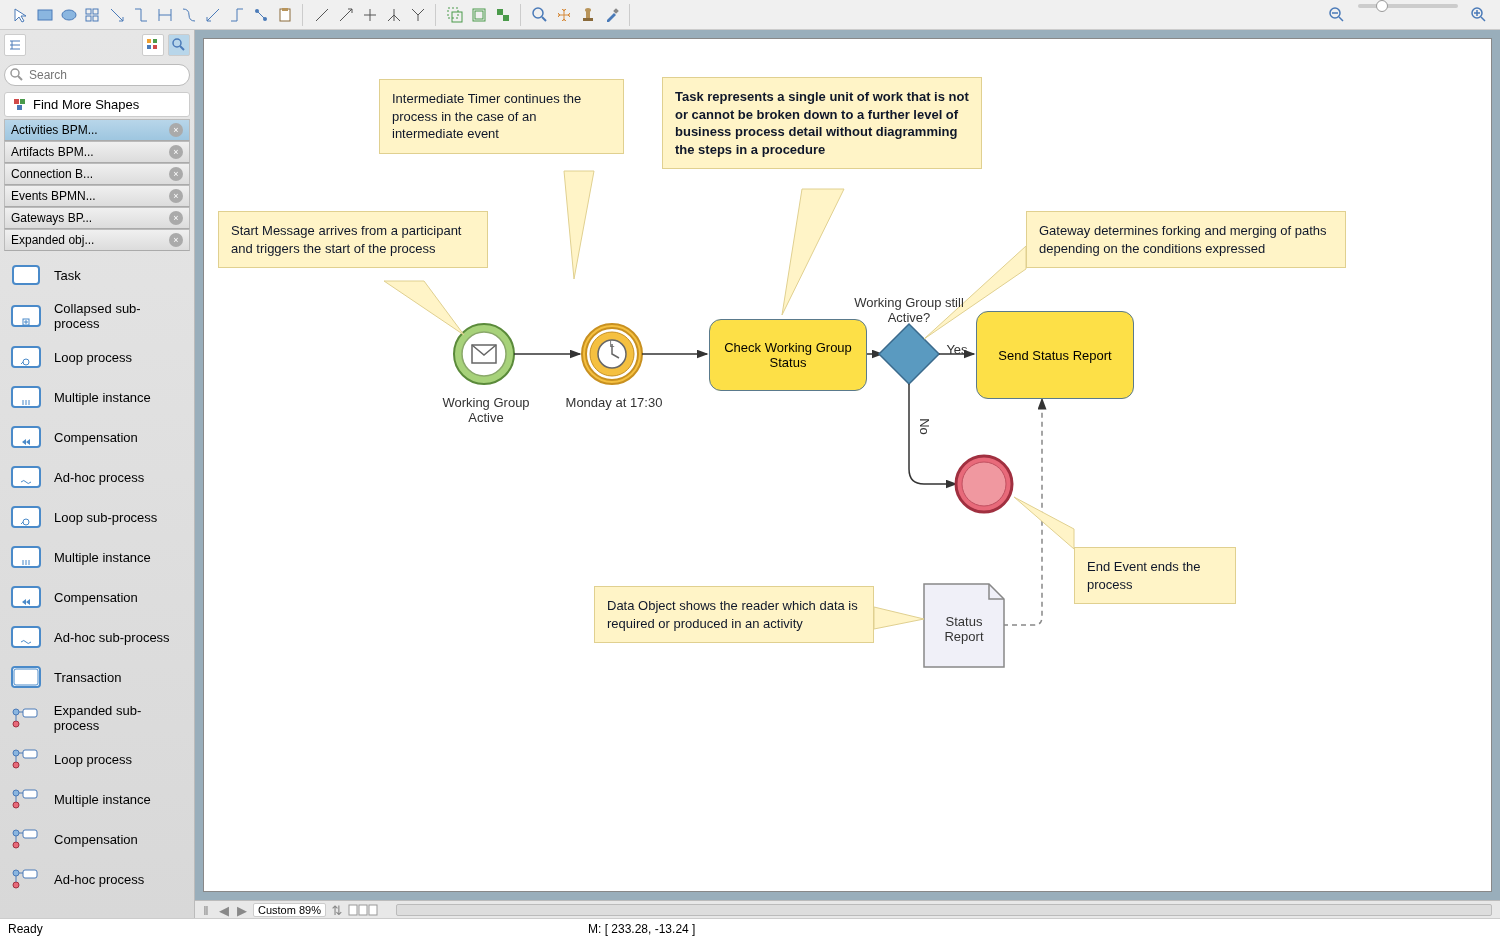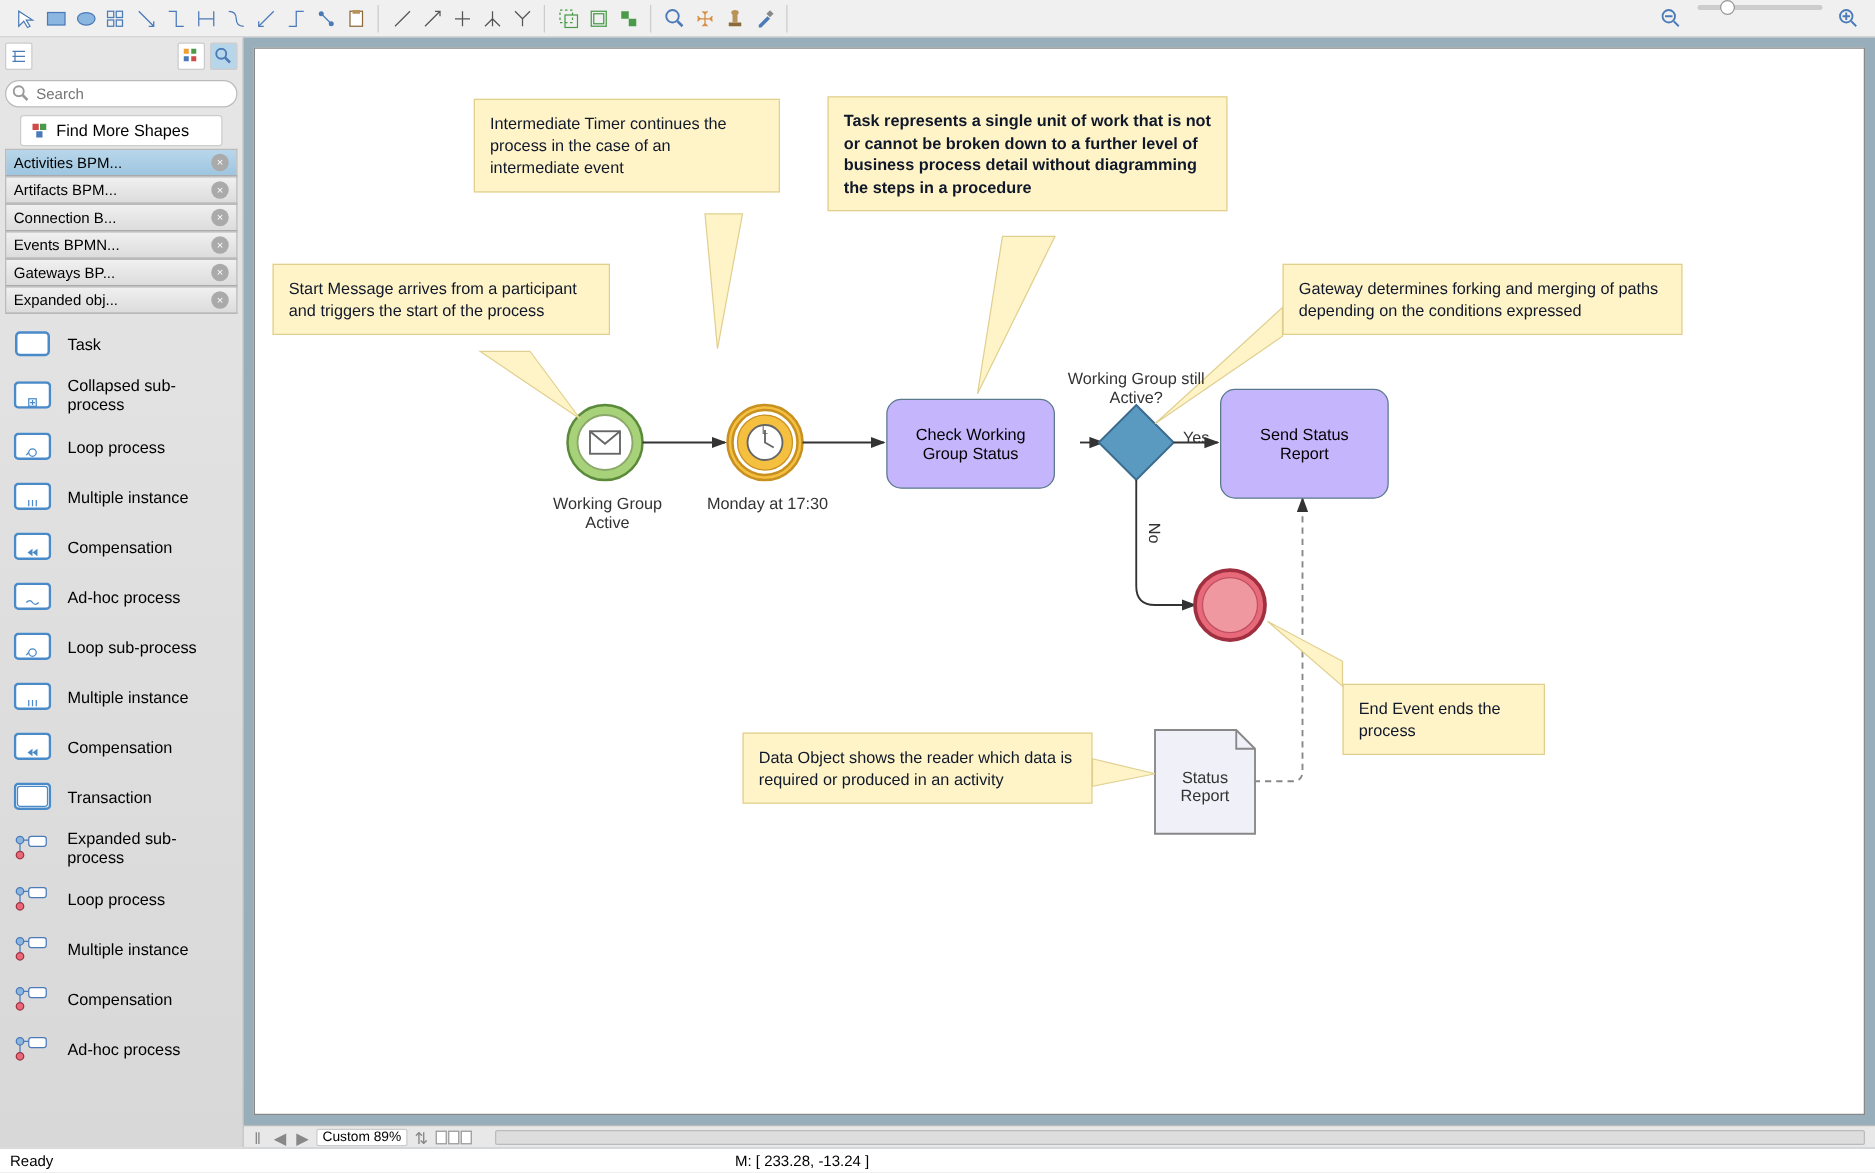--- a/index.html
+++ b/index.html
@@ -12,39 +12,39 @@
 .zoom-slider{width:100px;height:4px;background:#ccc;border-radius:2px;position:relative;margin:0 8px}
 .zoom-thumb{width:12px;height:12px;background:#fff;border:1px solid #999;border-radius:50%;position:absolute;top:-4px;left:18px}
 .main{flex:1;display:flex}
 .sidebar{width:195px;background:linear-gradient(#e6e6e6,#d8d8d8);border-right:1px solid #bbb;display:flex;flex-direction:column;overflow:hidden}
 .sb-top{padding:4px;display:flex;gap:4px;align-items:center}
 .sb-top .tb-btn{background:#fff;border:1px solid #ccc}
 .sb-search{padding:4px}
 .search-in{width:100%;height:22px;border:1px solid #bbb;border-radius:11px;padding:0 8px 0 24px;font-size:12px;background:#fff}
 .search-wrap{position:relative}
 .search-wrap svg{position:absolute;left:6px;top:4px}
-.sb-find{padding:4px 8px;background:#fff;border:1px solid #ccc;margin:2px 16px;border-radius:3px;cursor:pointer;display:flex;align-items:center;gap:6px}
+.sb-find{padding:4px 8px;background:#fff;border:1px solid #ccc;margin:2px 4px;border-radius:3px;cursor:pointer;display:flex;align-items:center;gap:6px}
 .sb-cat{padding:3px 6px;background:linear-gradient(#f0f0f0,#dcdcdc);border:1px solid #bbb;border-bottom:1px solid #aaa;font-size:12px;cursor:pointer;display:flex;justify-content:space-between;align-items:flex-end;margin:0 4px}
 .sb-cat.active{background:linear-gradient(#b8d6ea,#9ec6e0)}
 .sb-cat-close{width:14px;height:14px;background:#aaa;border-radius:50%;display:flex;align-items:center;justify-content:center;color:#fff;font-size:9px}
 .sb-shapes{flex:1;overflow-y:auto;padding:4px}
 .shape-item{display:flex;align-items:center;gap:10px;padding:6px 4px;cursor:pointer}
 .shape-icon{width:36px;height:28px;display:flex;align-items:center;justify-content:center}
 .shape-icon .task-box{width:28px;height:20px;border:2px solid #4a8ac9;border-radius:4px;background:#fff}
 .canvas-wrap{flex:1;background:#99aebb;position:relative;display:flex;flex-direction:column}
 .canvas{flex:1;margin:8px;background:#fff;border:1px solid #888;position:relative;overflow:hidden}
 .scroll-h{height:18px;background:#e8e8e8;border-top:1px solid #bbb;display:flex;align-items:center;gap:4px;padding:0 4px}
 .scroll-h .sb-btn{width:14px;height:14px;color:#888;text-align:center;cursor:pointer}
 .zoom-label{font-size:11px;padding:0 4px;background:#fff;border:1px solid #ccc;border-radius:2px}
 .status{height:20px;background:#ffffff;border-top:1px solid #ccc;display:flex;align-items:center;font-size:12px;padding:0 8px}
 .status .status-ready{width:580px}
 .callout{position:absolute;background:#fff4c7;border:1px solid #e0d090;padding:10px 12px;font-size:13px;color:#0f172a;line-height:1.35;max-width:320px}
 .node-label{position:absolute;font-size:13px;color:#333;text-align:center}
 svg.diag{position:absolute;top:0;left:0}
-.task-node{position:absolute;width:135px;height:72px;background:#c4b5fd;border:1.5px solid #5a7a8c;border-radius:12px;display:flex;align-items:center;justify-content:center;text-align:center;font-size:13px;padding:12px}
+.task-node{position:absolute;width:158px;height:72px;background:#fde047;border:1.5px solid #5a7a8c;border-radius:12px;display:flex;align-items:center;justify-content:center;text-align:center;font-size:13px;padding:12px}
 </style>
 </head>
 <body>
 
 <div class="app">
   <div class="toolbar">
     <div class="tb-group">
       <div class="tb-btn">
           <svg width="16" height="16">
             <path d="M2 2 L2 14 L6 10 L9 15 L11 14 L8 9 L13 9 Z" fill="#fff" stroke="#4a7ab8" stroke-width="1"></path>
@@ -347,20 +347,29 @@
             <span>Multiple instance</span>
           </div>
           <div class="shape-item">
             <div class="shape-icon">
               <svg width="30" height="22">
                 <rect x="1" y="1" width="28" height="20" rx="3" fill="#fff" stroke="#4a8ac9" stroke-width="2"></rect>
                 <path d="M11 16 L15 13 L15 19 Z M15 16 L19 13 L19 19 Z" fill="#4a8ac9"></path>
               </svg>
             </div>
             <span>Compensation</span>
+          </div>
+          <div class="shape-item">
+            <div class="shape-icon">
+              <svg width="30" height="22">
+                <rect x="1" y="1" width="28" height="20" rx="3" fill="#fff" stroke="#4a8ac9" stroke-width="2"></rect>
+                <path d="M10 16 Q13 13 15 16 T20 16" fill="none" stroke="#4a8ac9"></path>
+              </svg>
+            </div>
+            <span>Ad-hoc sub-process</span>
           </div>
           <div class="shape-item">
             <div class="shape-icon">
               <svg width="30" height="22">
                 <rect x="1" y="1" width="28" height="20" rx="3" fill="#fff" stroke="#4a8ac9" stroke-width="2"></rect>
                 <rect x="3" y="3" width="24" height="16" rx="2" fill="none" stroke="#4a8ac9"></rect>
               </svg>
             </div>
             <span>Transaction</span>
           </div>

